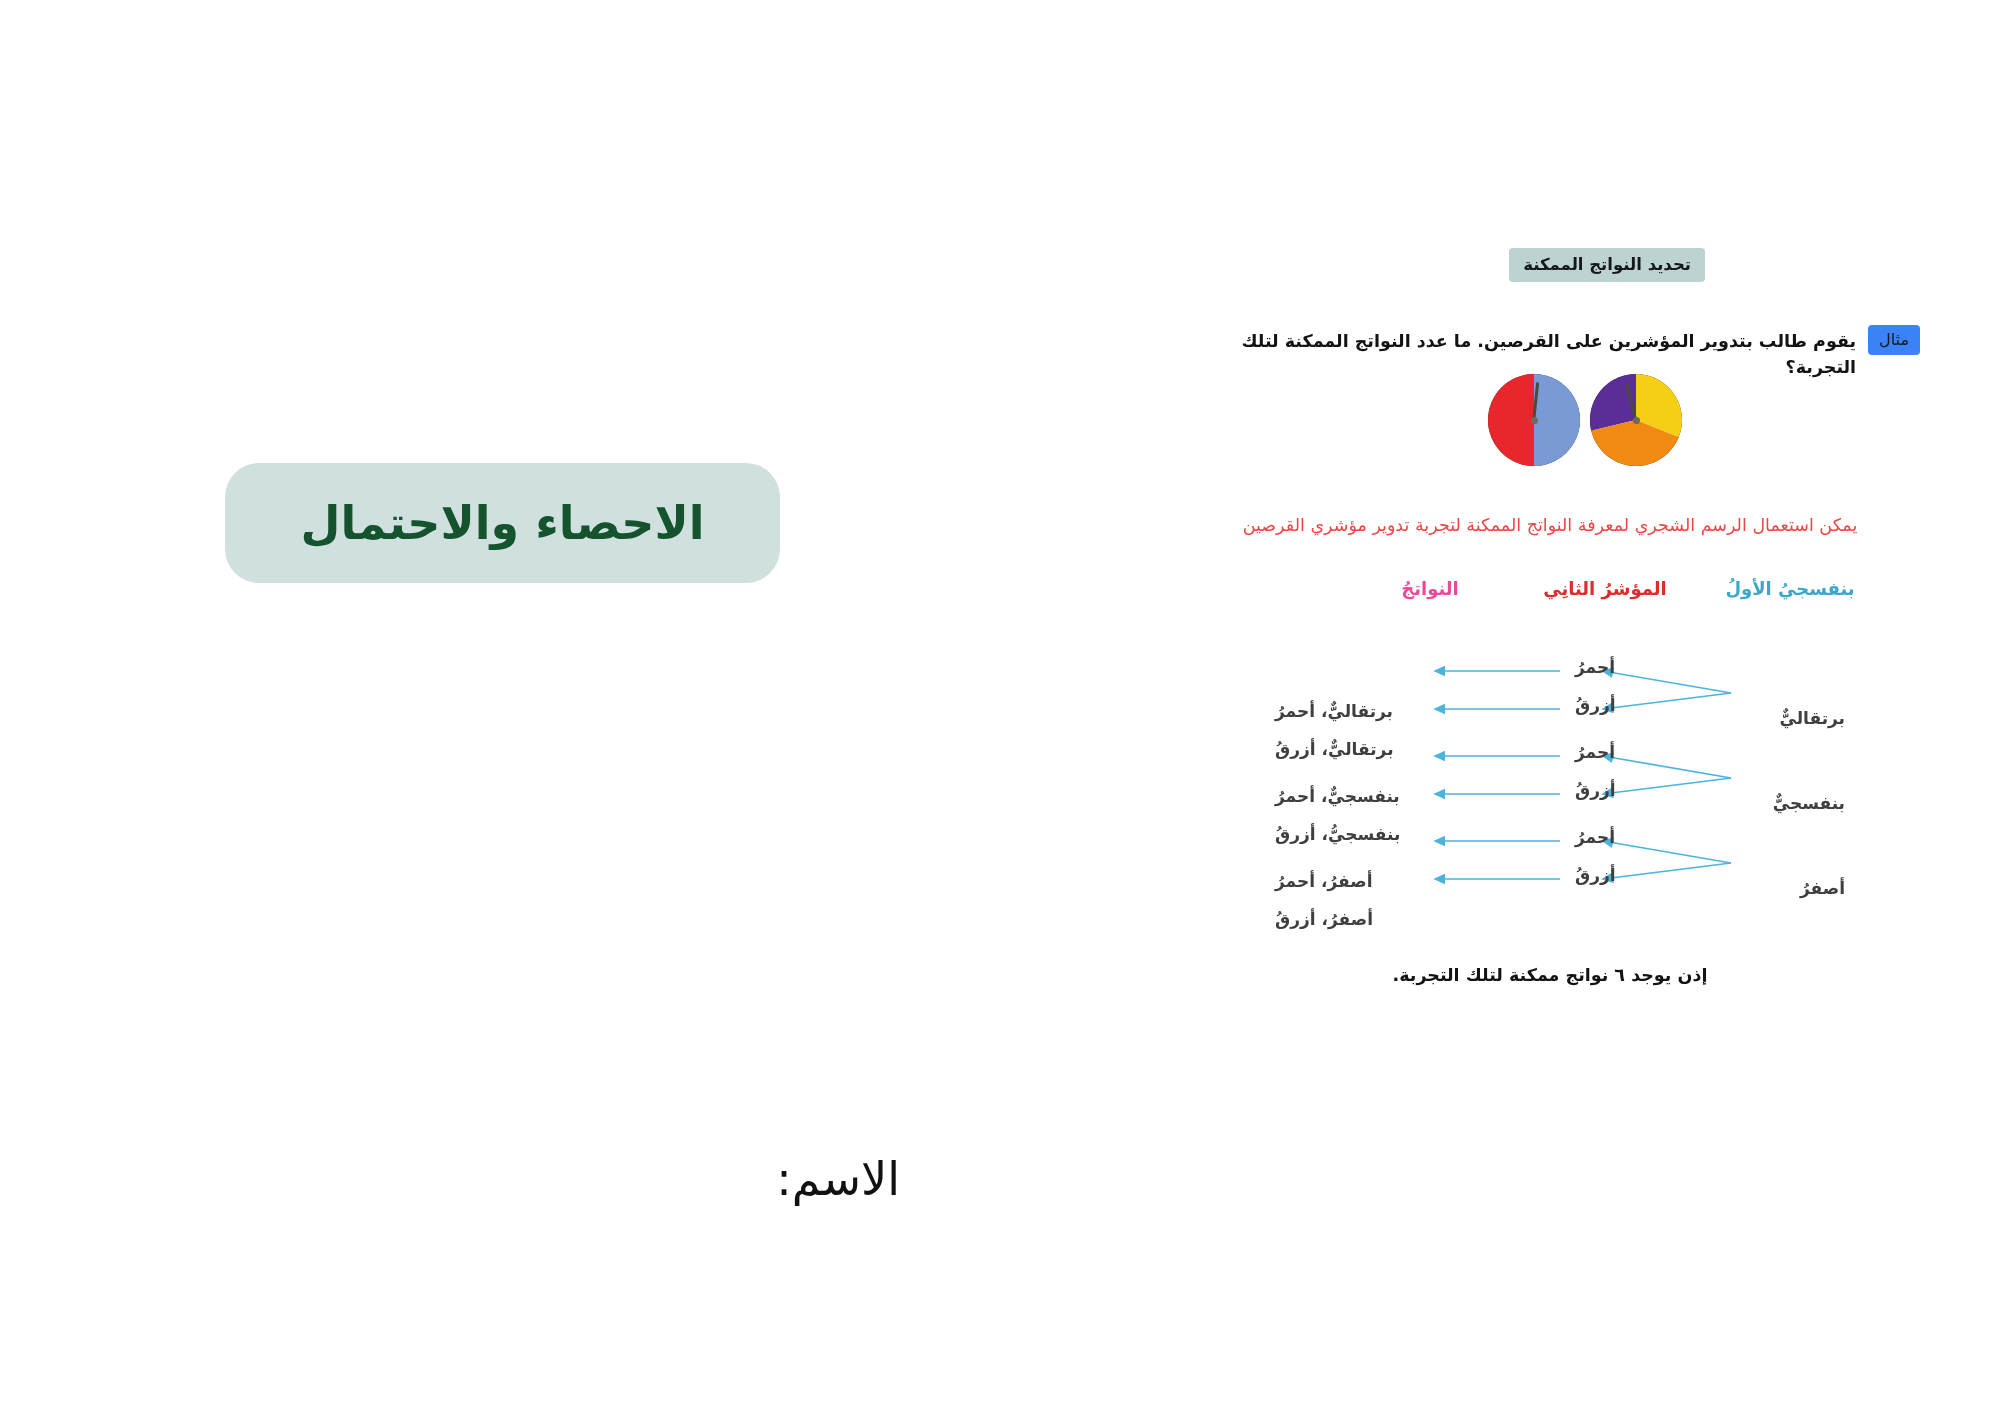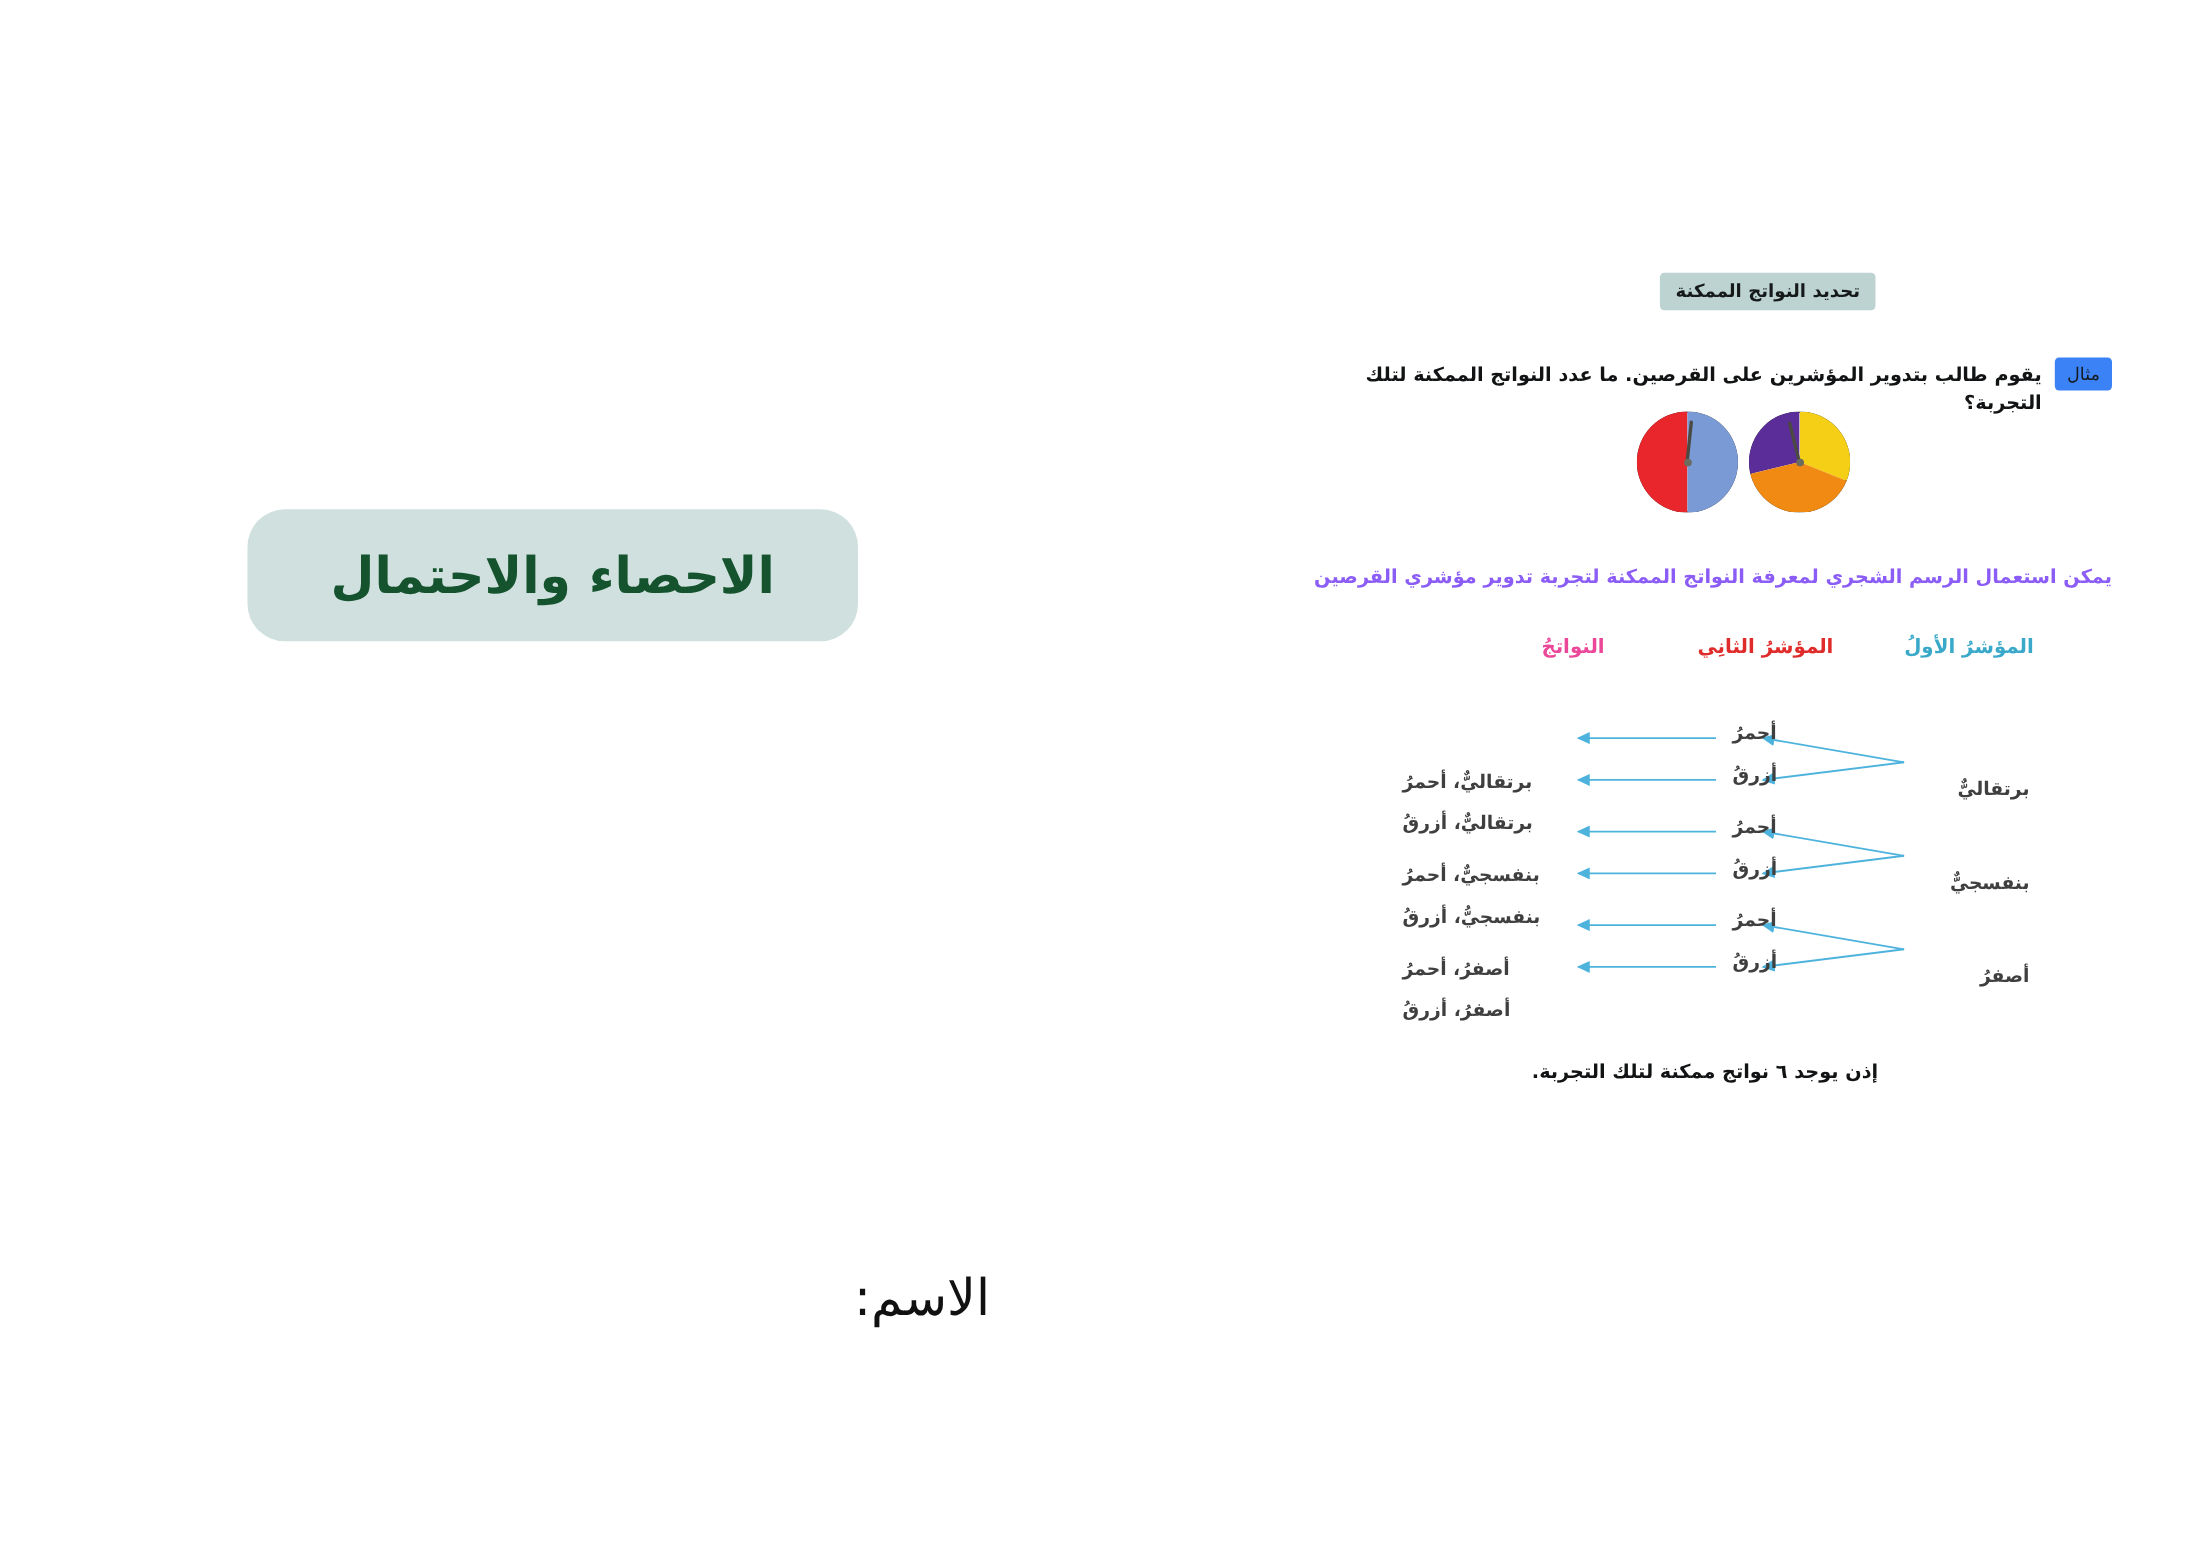--- a/index.html
+++ b/index.html
@@ -174,23 +174,23 @@
     background: #6b6b60;
     border-radius: 50%;
   }
 
   .intro-line {
     position: absolute;
     right: 80px;
     top: 515px;
     width: 740px;
     font-size: 17.5px;
-    font-weight: bold;
-    color: #8b5cf6;
-    text-align: right;
+    font-weight: normal;
+    color: #ef4444;
+    text-align: center;
   }
 
   
   .tree {
     position: absolute;
     right: 145px;
     top: 575px;
     width: 650px;
     height: 375px;
   }
@@ -345,21 +345,21 @@
 
         <path d="M355,96 L230,96"></path>
         <path d="M355,134 L230,134"></path>
         <path d="M355,181 L230,181"></path>
         <path d="M355,219 L230,219"></path>
         <path d="M355,266 L230,266"></path>
         <path d="M355,304 L230,304"></path>
       </g>
     </svg>
 
-    <div class="tree-head head-first">المؤشرُ الأولُ</div>
+    <div class="tree-head head-first">بنفسجيُ الأولُ</div>
     <div class="tree-head head-second">المؤشرُ الثانِي</div>
     <div class="tree-head head-results">النواتجُ</div>
 
     <div class="lvl1 a">برتقاليٌّ</div>
     <div class="lvl1 b">بنفسجيٌّ</div>
     <div class="lvl1 c">أصفرُ</div>
 
     <div class="lvl2 r1">أحمرُ</div>
     <div class="lvl2 r2">أزرقُ</div>
     <div class="lvl2 r3">أحمرُ</div>

